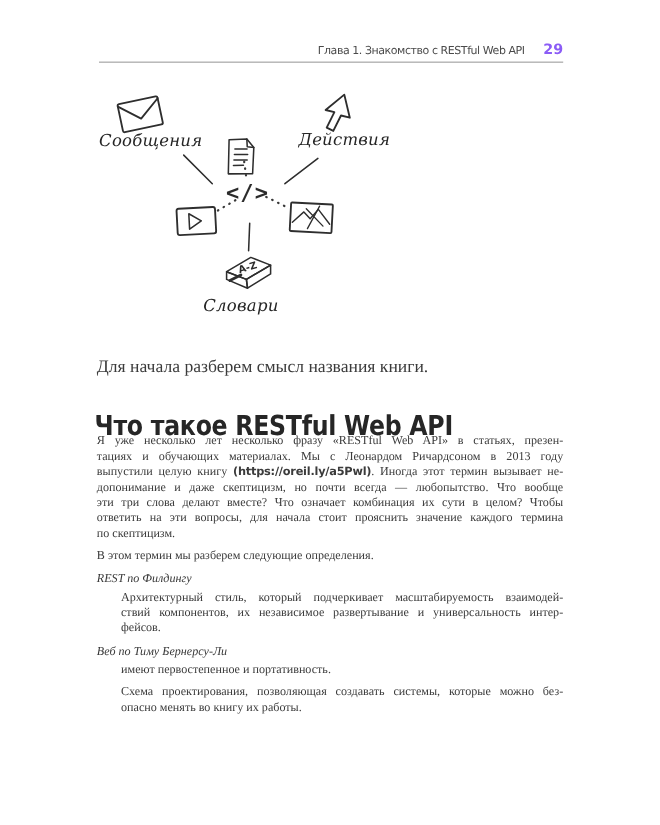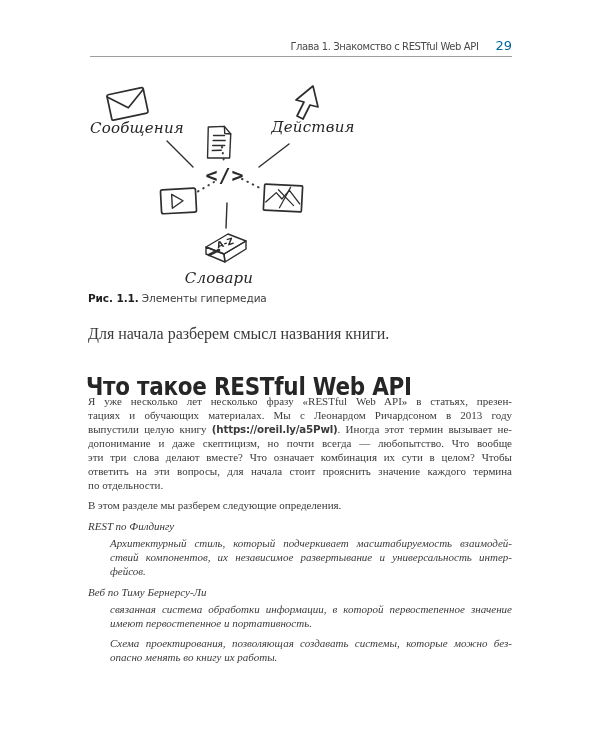--- a/index.html
+++ b/index.html
@@ -8,21 +8,21 @@
     overflow:hidden; font-family:"Liberation Serif", serif;
   }
 
   
   .runhead {
     position:absolute; top:38px; left:88px; width:424px;
     display:flex; justify-content:flex-end; align-items:baseline; gap:17px;
     font-family:"DejaVu Sans", sans-serif; font-size:10px; letter-spacing:-0.4px;
     color:#4a4a4a; white-space:nowrap;
   }
-  .runhead .pageno { font-weight:400; font-size:13px; color:#0369a1; letter-spacing:0; }
+  .runhead .pageno { font-weight:700; font-size:13px; color:#8b5cf6; letter-spacing:0; }
   .runrule { position:absolute; top:56px; left:90px; width:422px; height:1px; background:#9d9d9d; }
 
   
   .fig-svg { position:absolute; left:85px; top:82px; }
   .sketch { stroke:#2e2e2e; stroke-width:1.7; fill:none; stroke-linecap:round; stroke-linejoin:round; }
   .sketch-thin { stroke:#2e2e2e; stroke-width:1.4; fill:none; stroke-linecap:round; stroke-linejoin:round; }
   .dotted { stroke:#3a3a3a; stroke-width:2; fill:none; stroke-linecap:round; stroke-dasharray:0.5 5.5; }
   .figlabel { font-family:"DejaVu Serif", serif; font-style:italic; font-size:15px; fill:#252525; letter-spacing:0.2px; }
   .codeglyph { font-family:"DejaVu Sans Mono", monospace; font-weight:700; font-size:20px; fill:#2b2b2b; letter-spacing:1px; }
   .aztext { font-family:"DejaVu Sans", sans-serif; font-weight:700; font-size:9px; fill:#2b2b2b; }
@@ -47,21 +47,21 @@
   .textflow {
     position:absolute; left:88px; top:394px; width:424px;
     font-size:11px; line-height:14px; color:#3b3b3b;
   }
   .jline { text-align:justify; text-align-last:justify; white-space:normal; }
   .jline.last { text-align-last:left; }
   .para { margin-top:6px; }
   .para:first-child { margin-top:0; }
   .def { margin-top:6px; }
   .def-term { font-style:italic; line-height:16px; margin-bottom:2px; color:#383838; }
-  .def-body { margin-left:22px;font-style:italic; }
+  .def-body { margin-left:22px; }
   .code { font-family:"DejaVu Sans", sans-serif; font-size:10.3px; font-weight:600; letter-spacing:-0.2px; }
 </style>
 </head>
 <body>
 
 <div class="page">
 
   <div class="runhead">
     <span>Глава 1. Знакомство с RESTful Web API</span>
     <span class="pageno">29</span>
@@ -110,53 +110,49 @@
     <g class="sketch-thin">
       <path d="M121 165 L143 152 L161 159 L139 172 Z"></path>
       <path d="M139 172 L161 159 L161 167 L140 180 Z"></path>
       <path d="M121 165 L121 172 L140 180 L139 172 Z"></path>
       <path d="M124 173 l10 -5" stroke-width="2.6"></path>
     </g>
     <text class="aztext" transform="translate(141 164) rotate(-17)" text-anchor="middle">A-Z</text>
     <text class="figlabel" x="134" y="201" text-anchor="middle">Словари</text>
   </svg>
 
-  <div class="caption">
-    <b>Рис. 1.1.</b><span> Элементы гипермедиа</span>
-  </div>
 
   <div class="intro">Для начала разберем смысл названия книги.</div>
 
   <h1 class="section-heading">Что такое RESTful Web API</h1>
 
   <div class="textflow">
     <div class="para">
         <div class="jline"><span>Я уже несколько лет несколько фразу «RESTful Web API» в статьях, презен-</span></div>
         <div class="jline"><span>тациях и обучающих материалах. Мы с Леонардом Ричардсоном в 2013 году</span></div>
         <div class="jline"><span>выпустили целую книгу </span><span class="code">(https://oreil.ly/a5Pwl)</span><span>. Иногда этот термин вызывает не-</span></div>
         <div class="jline"><span>допонимание и даже скептицизм, но почти всегда — любопытство. Что вообще</span></div>
         <div class="jline"><span>эти три слова делают вместе? Что означает комбинация их сути в целом? Чтобы</span></div>
         <div class="jline"><span>ответить на эти вопросы, для начала стоит прояснить значение каждого термина</span></div>
-        <div class="jline last"><span>по отдельности.</span></div>
+        <div class="jline last"><span>по скептицизм.</span></div>
       </div>
-    <div class="para">В этом разделе мы разберем следующие определения.</div>
+    <div class="para">В этом термин мы разберем следующие определения.</div>
 
     <div class="def">
       <div class="def-term">REST по Филдингу</div>
       <div class="def-body">
           <div class="jline"><span>Архитектурный стиль, который подчеркивает масштабируемость взаимодей-</span></div>
           <div class="jline"><span>ствий компонентов, их независимое развертывание и универсальность интер-</span></div>
           <div class="jline last"><span>фейсов.</span></div>
         </div>
     </div>
 
     <div class="def">
       <div class="def-term">Веб по Тиму Бернерсу-Ли</div>
       <div class="def-body">
-          <div class="jline"><span>связанная система обработки информации, в которой первостепенное значение</span></div>
           <div class="jline last"><span>имеют первостепенное и портативность.</span></div>
         </div>
     </div>
 
     <div class="def">
       <div class="def-body">
           <div class="jline"><span>Схема проектирования, позволяющая создавать системы, которые можно без-</span></div>
           <div class="jline last"><span>опасно менять во книгу их работы.</span></div>
         </div>
     </div>

